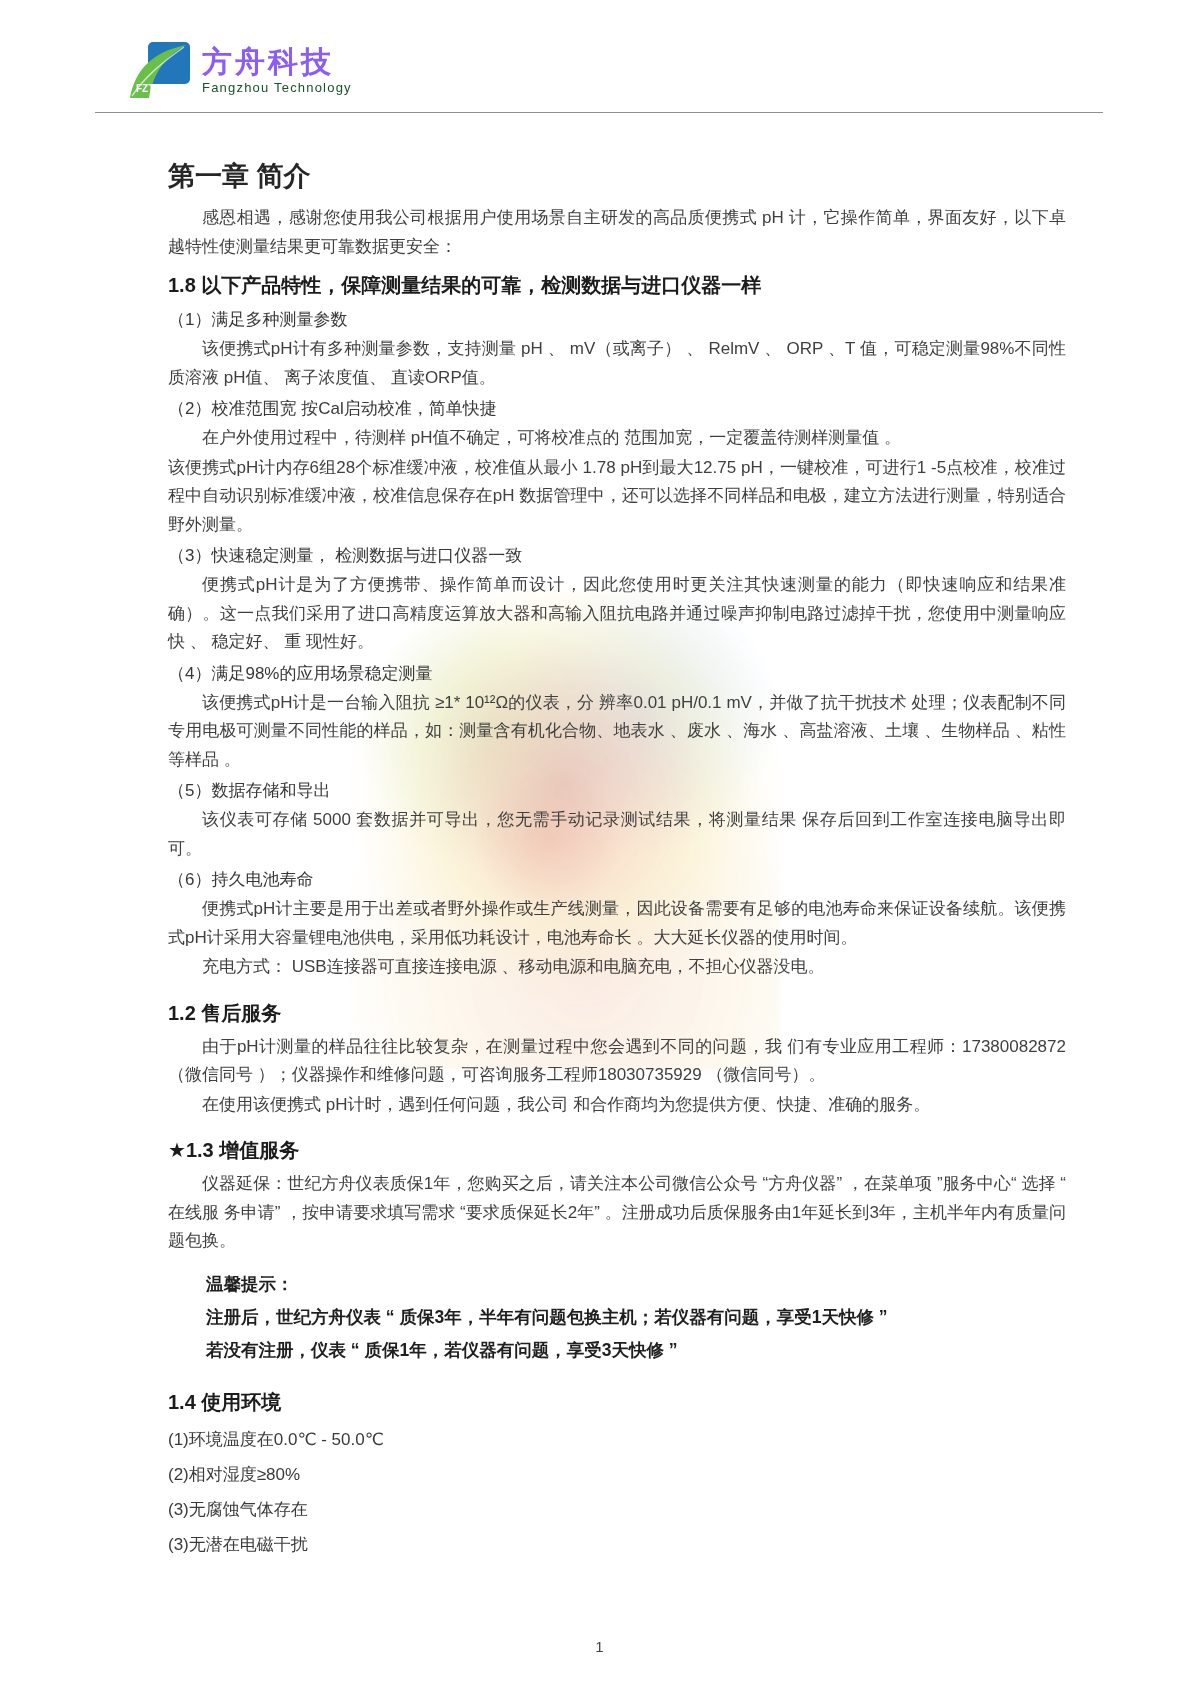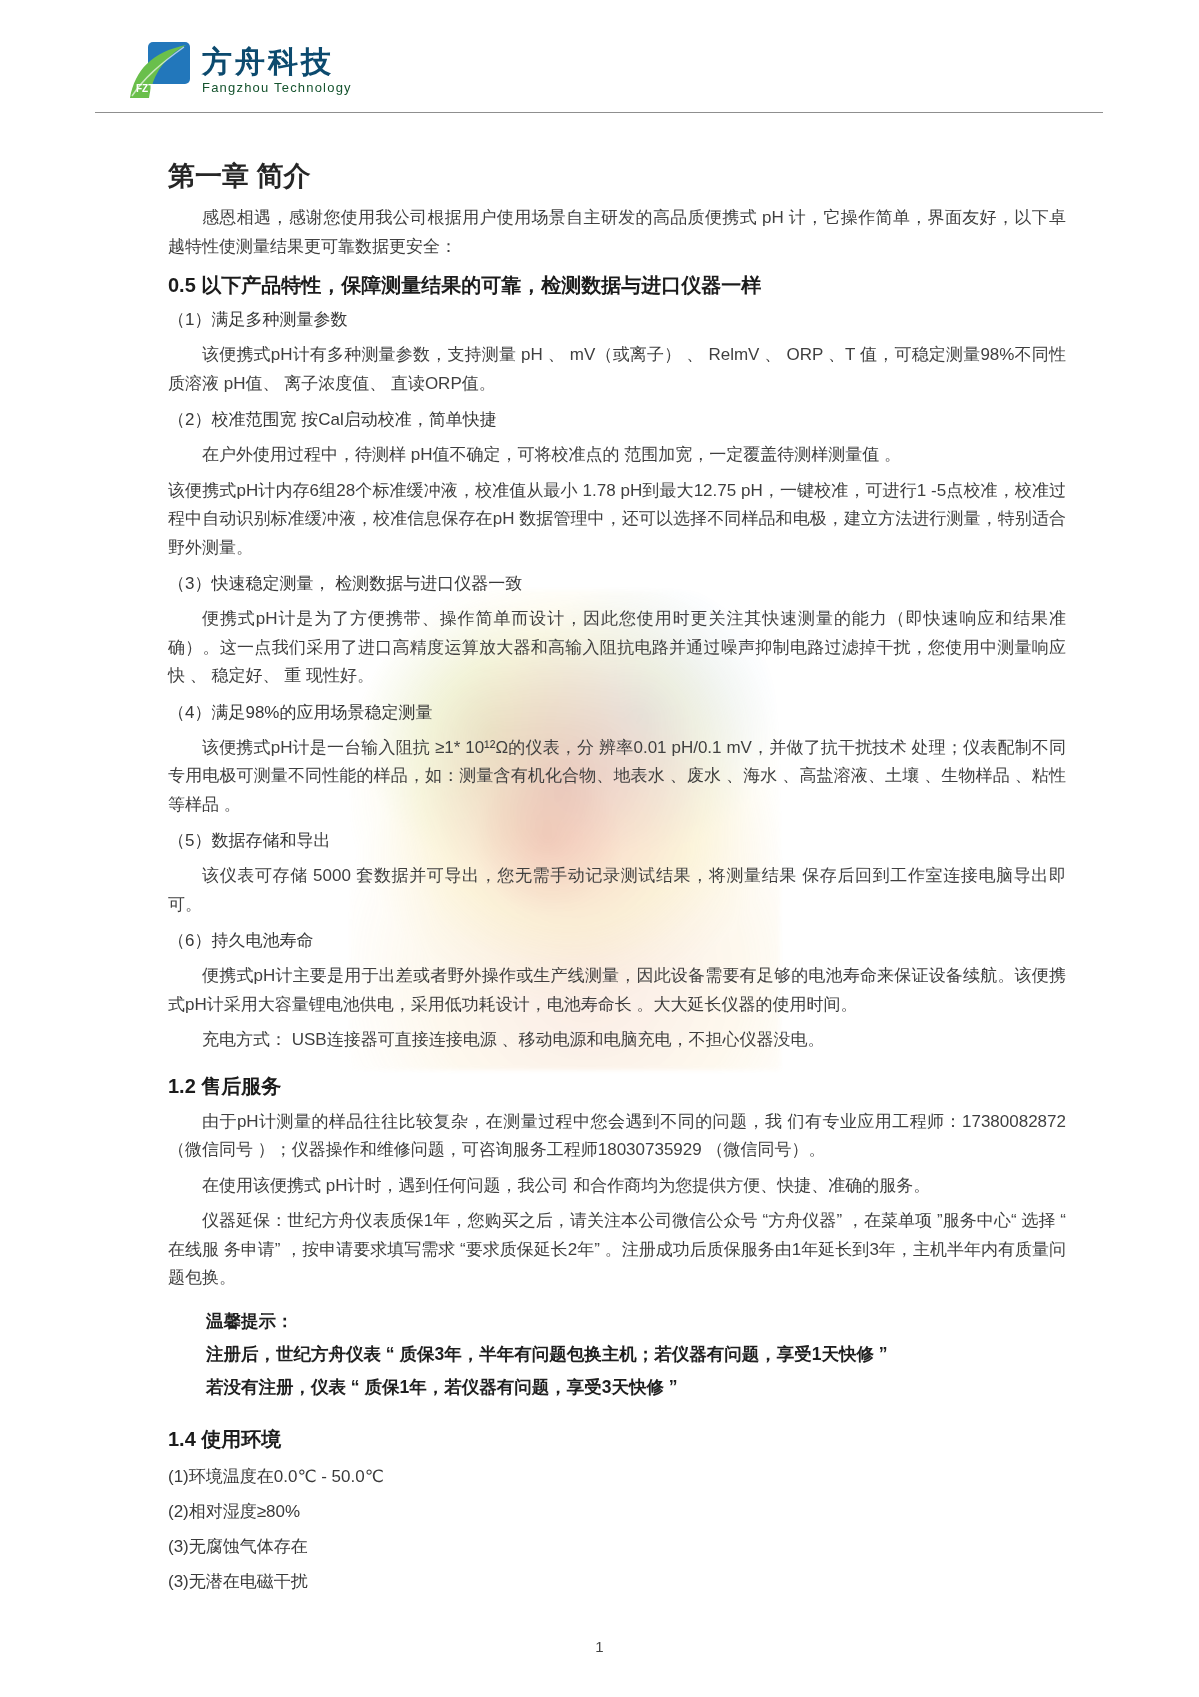--- a/index.html
+++ b/index.html
@@ -10,21 +10,21 @@
     height: 1697px;
     margin: 0 auto;
     background: #ffffff;
     font-family: "Liberation Sans", "DejaVu Sans", sans-serif;
     color: #3f3f3f;
     overflow: hidden;
   }
 
   
   .header { position: absolute; top: 40px; left: 128px; display: flex; align-items: center; gap: 10px; }
-  .brand-cn { font-size: 30px; font-weight: bold; color: #0c4a6e; letter-spacing: 3px; line-height: 32px; }
+  .brand-cn { font-size: 30px; font-weight: bold; color: #8b5cf6; letter-spacing: 3px; line-height: 32px; }
   .brand-en { font-size: 13px; color: #14532d; letter-spacing: 1.2px; margin-top: 2px; }
   .header-rule {
     position: absolute; left: 95px; top: 112px; width: 1008px; height: 1px;
     background: #8f8f8f;
   }
 
   
   .watermark {
     position: absolute; left: 350px; top: 590px; width: 430px; height: 480px;
     pointer-events: none; opacity: 0.45; filter: blur(2px);
@@ -34,21 +34,21 @@
       radial-gradient(circle at 68% 26%, rgba(74,144,200,0.40) 0%, transparent 30%),
       radial-gradient(circle at 46% 52%, rgba(180,30,30,0.35) 0%, transparent 22%),
       radial-gradient(circle at 55% 80%, rgba(220,110,55,0.30) 0%, rgba(240,190,90,0.22) 35%, transparent 58%);
   }
 
   
   .content { position: absolute; top: 158px; left: 168px; width: 898px; }
   .chapter-title { font-size: 27px; font-weight: bold; color: #262626; margin: 0 0 10px 0; line-height: 36px; }
   h2.section-title { font-size: 20px; font-weight: bold; color: #1c1c1c; margin: 9px 0 5px 0; line-height: 30px; }
   h2.mt-lg { margin-top: 16px; }
-  p.body { font-size: 17px; line-height: 28.5px; margin: 7px 0; text-align: justify; color: #3f3f3f; }
+  p.body { font-size: 17px; line-height: 28.5px; margin: 1px 0; text-align: justify; color: #3f3f3f; }
   p.indent { text-indent: 2em; }
   p.item-head { font-size: 17px; line-height: 29px; margin: 2px 0 1px 0; color: #383838; }
   .tips { margin: 12px 0 20px 38px; }
   .tips p { font-size: 17.5px; font-weight: bold; color: #1f1f1f; line-height: 33px; margin: 0; }
   .env p { font-size: 17px; color: #3a3a3a; line-height: 35px; margin: 0; }
 
   
   .footer { position: absolute; bottom: 42px; left: 0; width: 100%; text-align: center; font-size: 15px; color: #444; }
 </style>
 </head>
@@ -70,21 +70,21 @@
       <div class="brand-en">Fangzhou Technology</div>
     </div>
   </div>
   <div class="header-rule"></div>
 
   <main class="content">
     <h1 class="chapter-title">第一章 简介</h1>
 
     <p class="body indent">感恩相遇，感谢您使用我公司根据用户使用场景自主研发的高品质便携式 pH 计，它操作简单，界面友好，以下卓越特性使测量结果更可靠数据更安全：</p>
 
-    <h2 class="section-title">0.5  以下产品特性，保障测量结果的可靠，检测数据与进口仪器一样</h2>
+    <h2 class="section-title">1.8  以下产品特性，保障测量结果的可靠，检测数据与进口仪器一样</h2>
 
     <p class="item-head">（1）满足多种测量参数</p>
     <p class="body indent">该便携式pH计有多种测量参数，支持测量 pH 、 mV（或离子） 、 RelmV 、 ORP 、T 值，可稳定测量98%不同性质溶液 pH值、 离子浓度值、 直读ORP值。</p>
 
     <p class="item-head">（2）校准范围宽 按Cal启动校准，简单快捷</p>
     <p class="body indent">在户外使用过程中，待测样 pH值不确定，可将校准点的 范围加宽，一定覆盖待测样测量值 。</p>
     <p class="body">该便携式pH计内存6组28个标准缓冲液，校准值从最小 1.78 pH到最大12.75 pH，一键校准，可进行1 -5点校准，校准过程中自动识别标准缓冲液，校准信息保存在pH 数据管理中，还可以选择不同样品和电极，建立方法进行测量，特别适合野外测量。</p>
 
     <p class="item-head">（3）快速稳定测量， 检测数据与进口仪器一致</p>
     <p class="body indent">便携式pH计是为了方便携带、操作简单而设计，因此您使用时更关注其快速测量的能力（即快速响应和结果准确）。这一点我们采用了进口高精度运算放大器和高输入阻抗电路并通过噪声抑制电路过滤掉干扰，您使用中测量响应快 、 稳定好、 重 现性好。</p>
@@ -96,20 +96,21 @@
     <p class="body indent">该仪表可存储 5000 套数据并可导出，您无需手动记录测试结果，将测量结果 保存后回到工作室连接电脑导出即可。</p>
 
     <p class="item-head">（6）持久电池寿命</p>
     <p class="body indent">便携式pH计主要是用于出差或者野外操作或生产线测量，因此设备需要有足够的电池寿命来保证设备续航。该便携式pH计采用大容量锂电池供电，采用低功耗设计，电池寿命长 。大大延长仪器的使用时间。</p>
     <p class="body indent">充电方式： USB连接器可直接连接电源 、移动电源和电脑充电，不担心仪器没电。</p>
 
     <h2 class="section-title mt-lg">1.2  售后服务</h2>
     <p class="body indent">由于pH计测量的样品往往比较复杂，在测量过程中您会遇到不同的问题，我 们有专业应用工程师：17380082872（微信同号  ）；仪器操作和维修问题，可咨询服务工程师18030735929 （微信同号）。</p>
     <p class="body indent">在使用该便携式 pH计时，遇到任何问题，我公司  和合作商均为您提供方便、快捷、准确的服务。</p>
 
+    <h2 class="section-title mt-lg">★1.3  增值服务</h2>
     <p class="body indent">仪器延保：世纪方舟仪表质保1年，您购买之后，请关注本公司微信公众号 “方舟仪器”  ，在菜单项 ”服务中心“ 选择 “ 在线服 务申请” ，按申请要求填写需求 “要求质保延长2年” 。注册成功后质保服务由1年延长到3年，主机半年内有质量问题包换。</p>
 
     <div class="tips">
       <p>温馨提示：</p>
       <p>注册后，世纪方舟仪表 “ 质保3年，半年有问题包换主机；若仪器有问题，享受1天快修 ”</p>
       <p>若没有注册，仪表 “ 质保1年，若仪器有问题，享受3天快修 ”</p>
     </div>
 
     <h2 class="section-title">1.4 使用环境</h2>
     <div class="env">

